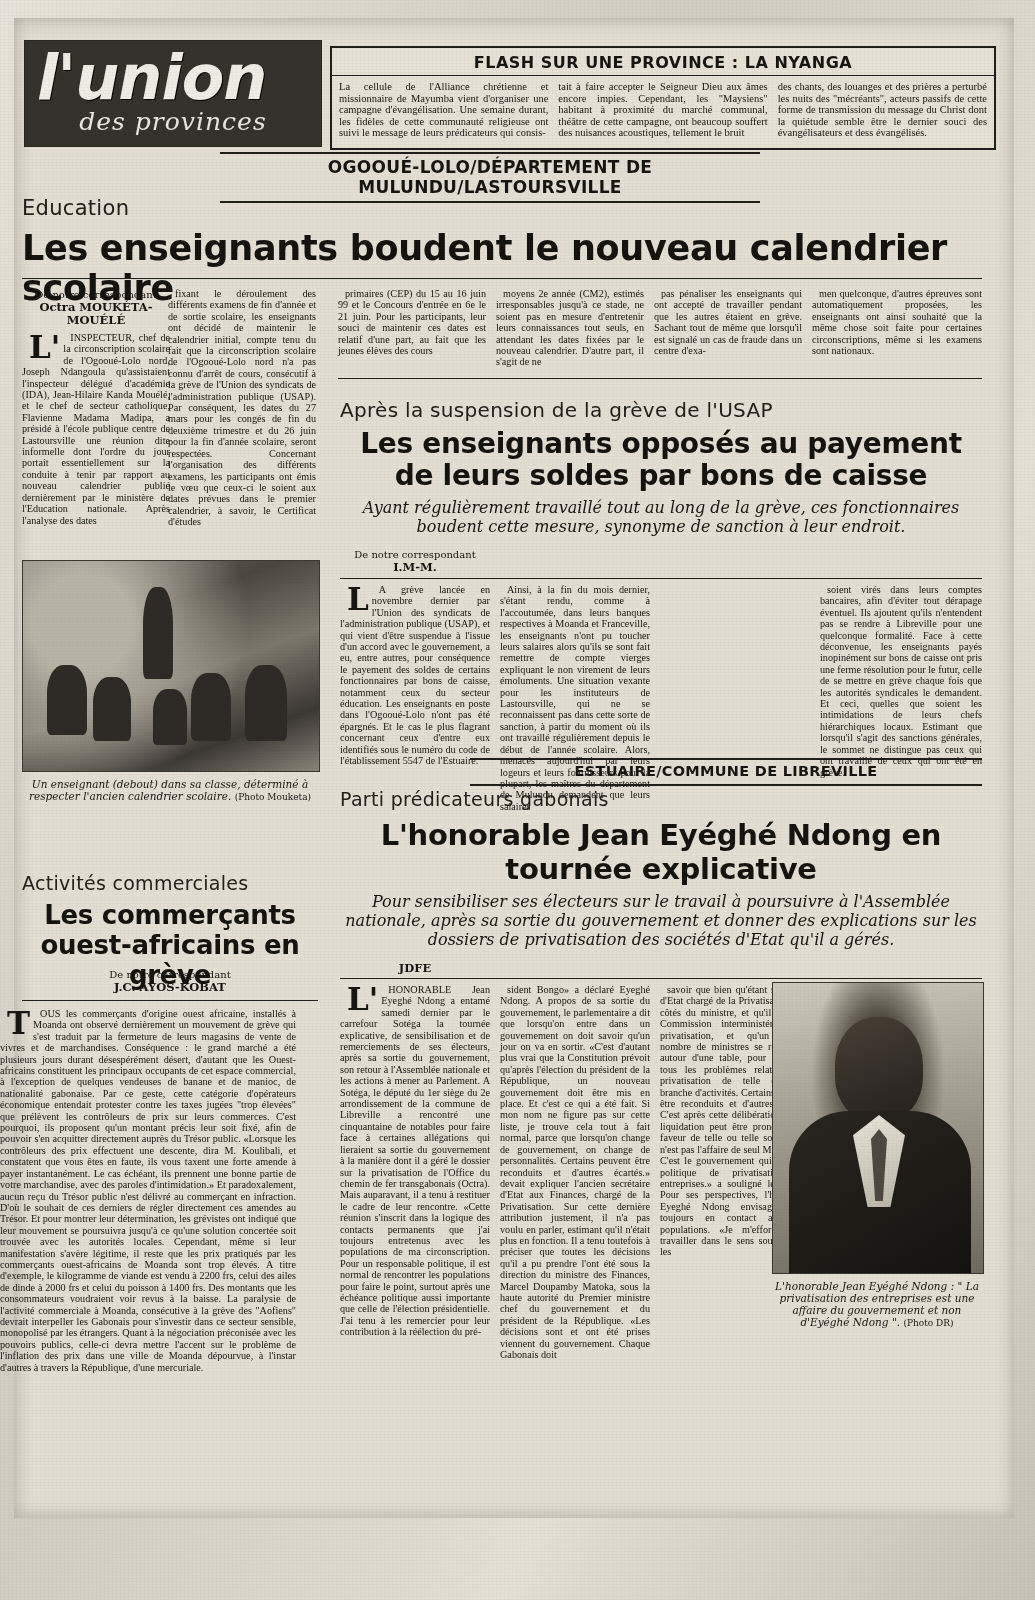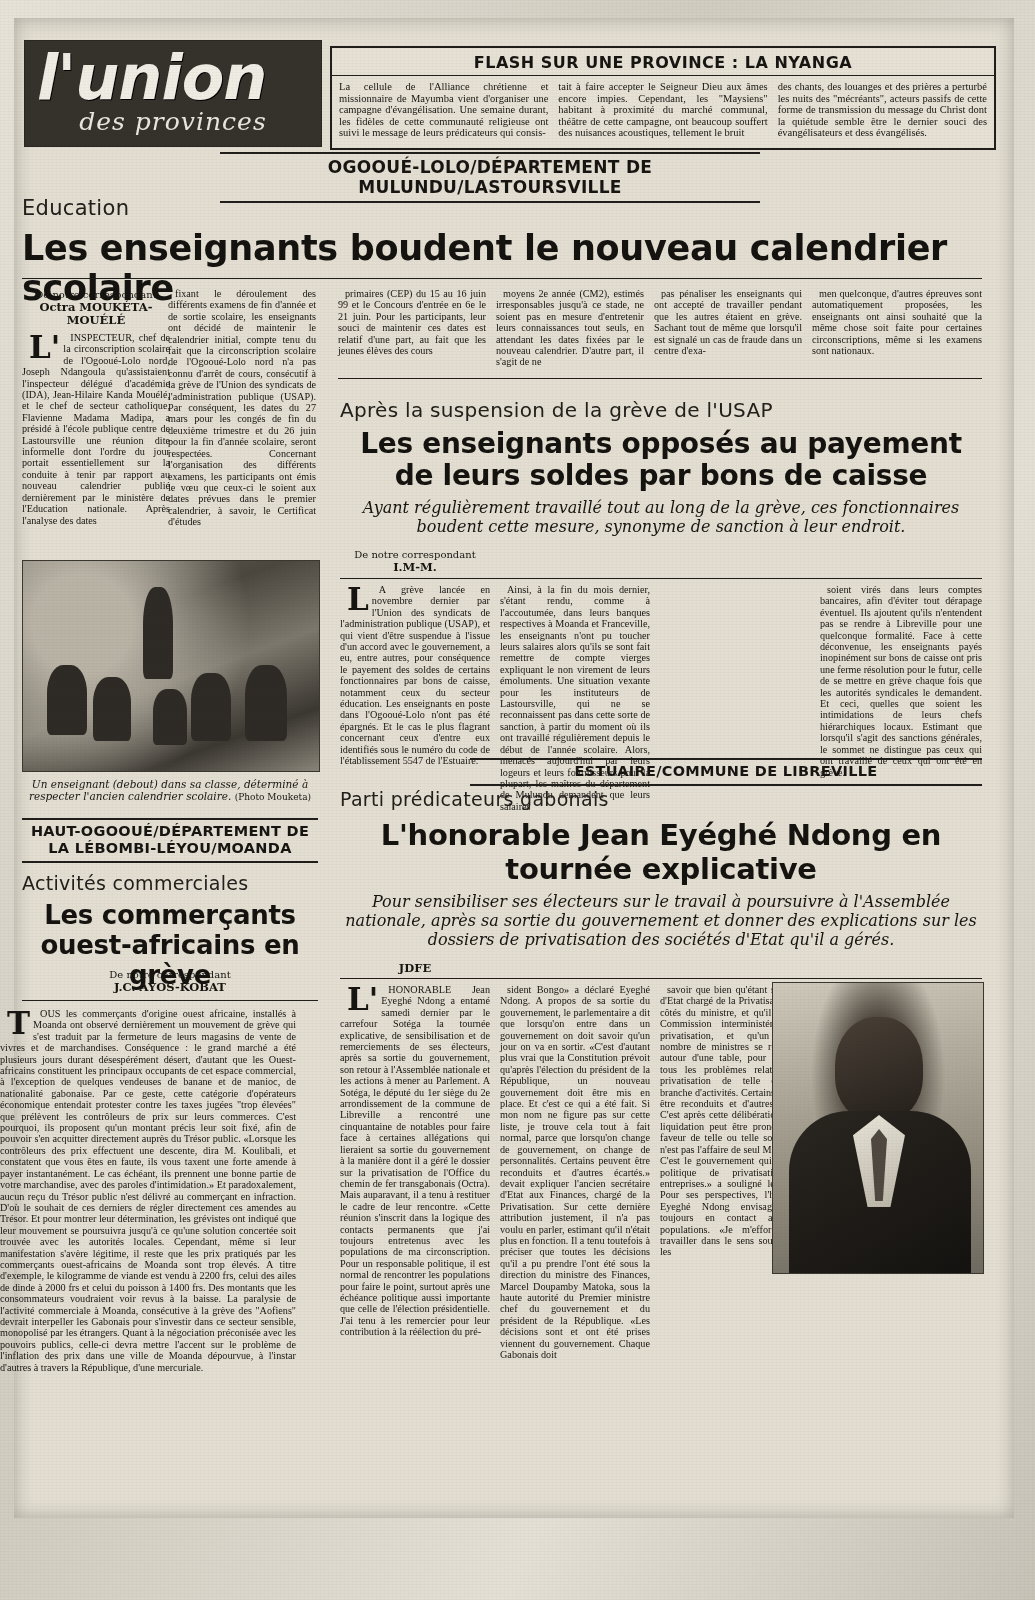--- a/index.html
+++ b/index.html
@@ -297,21 +297,20 @@
       <div class="fig" style="left:168px;top:112px;width:40px;height:68px;"></div>
       <div class="fig" style="left:222px;top:104px;width:42px;height:76px;"></div>
       <div class="fig" style="left:130px;top:128px;width:34px;height:56px;"></div>
     </div>
   </div>
   <div class="cap" id="photo1-cap">
     <span>Un enseignant (debout) dans sa classe, déterminé à respecter l'ancien calendrier scolaire.</span>
     <span id="photo1-credit">(Photo Mouketa)</span>
   </div>
 
-  <div class="banner small" id="banner-haut">HAUT-OGOOUÉ/DÉPARTEMENT DE LA LÉBOMBI-LÉYOU/MOANDA</div>
   <div class="rubric" id="haut-rubric">Activités commerciales</div>
   <div class="headline" id="haut-headline">Les commerçants ouest-africains en grève</div>
   <div class="byline" id="haut-byline">
     <span class="small">De notre correspondant</span><br>
     <span>J.C. AYOS-KOBAT</span>
   </div>
   <div class="rule" id="haut-rule"></div>
   <div class="col haut-col">
     <p class="dropcap">TOUS les commerçants d'origine ouest africaine, installés à Moanda ont observé dernièrement un mouvement de grève qui s'est traduit par la fermeture de leurs magasins de vente de vivres et de marchandises. Conséquence : le grand marché a été plusieurs jours durant désespérément désert, d'autant que les Ouest-africains constituent les principaux occupants de cet espace commercial, à l'exception de quelques vendeuses de banane et de manioc, de nationalité gabonaise.
 Par ce geste, cette catégorie d'opérateurs économique entendait protester contre les taxes jugées "trop élevées" que prélèvent les contrôleurs de prix sur leurs commerces. C'est pourquoi, ils proposent qu'un montant précis leur soit fixé, afin de pouvoir s'en acquitter directement auprès du Trésor public. «Lorsque les contrôleurs des prix effectuent une descente, dira M. Koulibali, et constatent que vous êtes en faute, ils vous taxent une forte amende à payer instantanément. Le cas échéant, ils prennent une bonne partie de votre marchandise, avec des paroles d'intimidation.»
@@ -364,15 +363,19 @@
     <p>savoir que bien qu'étant secrétaire d'Etat chargé de la Privatisation, aux côtés du ministre, et qu'il y a une Commission interministérielle de privatisation, et qu'un certain nombre de ministres se retrouvent autour d'une table, pour examiner tous les problèmes relatifs à la privatisation de telle ou telle branche d'activités. Certains peuvent être reconduits et d'autres écartés. C'est après cette délibération que la liquidation peut être prononcée en faveur de telle ou telle société. Ce n'est pas l'affaire de seul M. Eyeghé. C'est le gouvernement qui mène la politique de privatisation des entreprises.» a souligné le député.
 Pour ses perspectives, l'honorable Eyeghé Ndong envisage d'être toujours en contact avec les populations. «Je m'efforcerai de travailler dans le sens souhaité par les</p>
   </div>
 
   <div class="photo" id="photo2">
     <div class="head"></div>
     <div class="body"></div>
     <div class="shirt"></div>
     <div class="tie"></div>
   </div>
+  <div class="cap" id="photo2-cap">
+    <span>L'honorable Jean Eyéghé Ndong : " La privatisation des entreprises est une affaire du gouvernement et non d'Eyéghé Ndong ".</span>
+    <span id="photo2-credit">(Photo DR)</span>
+  </div>
 
   <div class="noise"></div>
 </div>
 
 </body></html>

